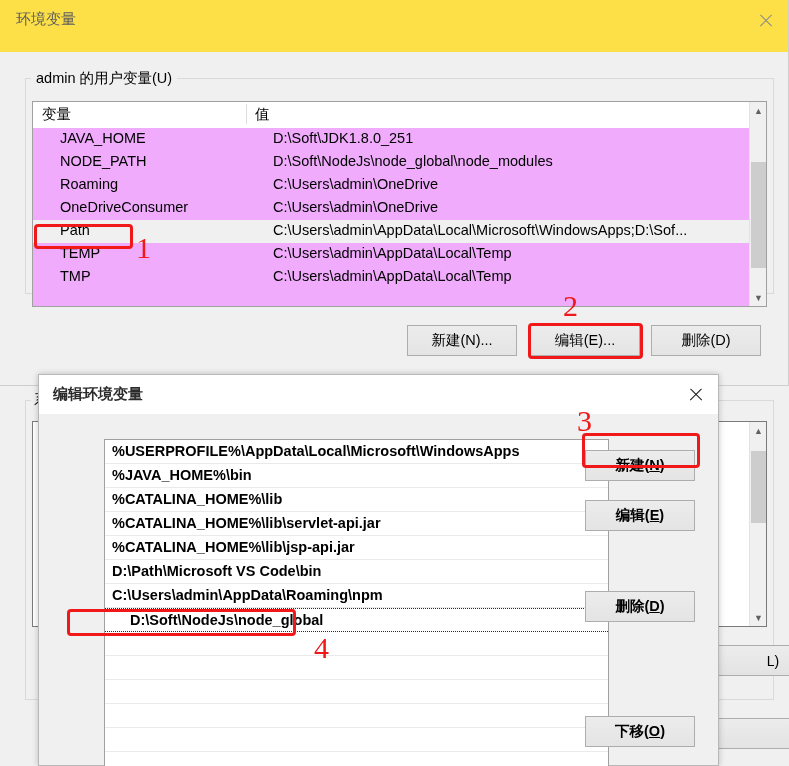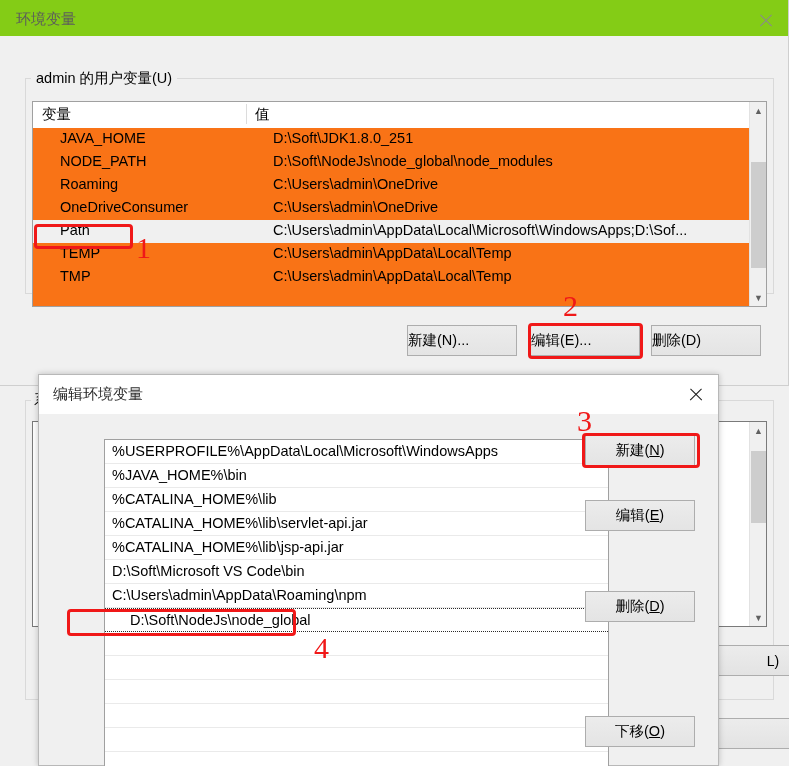--- a/index.html
+++ b/index.html
@@ -44,22 +44,22 @@
   }
 
   
   #dialog1 {
     position: absolute; left: 0; top: 0; width: 789px; height: 386px;
     background: #f0f0f0;
     border: 1px solid #cfcfcf;
     border-top: none; border-left: none;
   }
   #d1-titlebar {
-    position: absolute; left: 0; top: 0; right: 0; height: 36px;
-    background: #84cc16;
+    position: absolute; left: 0; top: 0; right: 0; height: 52px;
+    background: #fde047;
   }
   #d1-title {
     position: absolute; left: 16px; top: 10px;
     font-size: 15px; color: #5c5c5c;
     white-space: nowrap;
   }
   .close-btn {
     position: absolute;
     display: flex; align-items: center; justify-content: center;
     cursor: default;
@@ -78,21 +78,21 @@
     border: 1px solid #d9d9d9;
   }
   #d1-group-label {
     position: absolute; left: 31px; top: 69px;
     background: #f0f0f0; padding: 0 5px;
     font-size: 14.5px; color: #000; white-space: nowrap;
   }
 
   #d1-list {
     position: absolute; left: 32px; top: 101px; width: 735px; height: 206px;
-    background: #f97316;
+    background: #f0abfc;
     border: 1px solid #a0a0a0;
     overflow: hidden;
   }
   #d1-head {
     position: relative; height: 26px; width: 100%;
     background: #ffffff;
   }
   #d1-head .hcell {
     position: absolute; top: 3px;
     font-size: 14.5px; color: #000;
@@ -124,30 +124,31 @@
   .sb-thumb {
     position: absolute; left: 1px; width: 15px;
     background: #cdcdcd;
   }
 
   .d1-btn {
     position: absolute; top: 325px; width: 110px; height: 31px;
     background: linear-gradient(180deg,#ececec 0%, #e4e4e4 100%);
     border: 1px solid #adadad;
     font-size: 14.5px; color: #000;
-    display: flex; align-items: center; justify-content: flex-start;
+    display: flex; align-items: center; justify-content: center;
     white-space: nowrap; cursor: default;
   }
 
   
   #dialog2 {
     position: absolute; left: 38px; top: 374px; width: 681px; height: 392px;
     background: #f0f0f0;
     border: 1px solid #b8b8b8;
     box-shadow: 0 0 6px rgba(0,0,0,0.22);
+    font-weight: bold;
   }
   #d2-titlebar {
     position: absolute; left: 0; top: 0; right: 0; height: 39px;
     background: #ffffff;
   }
   #d2-title {
     position: absolute; left: 14px; top: 10px;
     font-size: 15px; color: #2b2b2b; white-space: nowrap;
   }
 
@@ -289,32 +290,32 @@
       <span class="close-x dark"></span>
     </div>
   </div>
 
   <div id="d2-list">
       <div class="d2-row">%USERPROFILE%\AppData\Local\Microsoft\WindowsApps</div>
       <div class="d2-row">%JAVA_HOME%\bin</div>
       <div class="d2-row">%CATALINA_HOME%\lib</div>
       <div class="d2-row">%CATALINA_HOME%\lib\servlet-api.jar</div>
       <div class="d2-row">%CATALINA_HOME%\lib\jsp-api.jar</div>
-      <div class="d2-row">D:\Soft\Microsoft VS Code\bin</div>
+      <div class="d2-row">D:\Path\Microsoft VS Code\bin</div>
       <div class="d2-row">C:\Users\admin\AppData\Roaming\npm</div>
       <div class="d2-row focus">D:\Soft\NodeJs\node_global</div>
       <div class="d2-row"></div>
       <div class="d2-row"></div>
       <div class="d2-row"></div>
       <div class="d2-row"></div>
       <div class="d2-row"></div>
       <div class="d2-row"></div>
     </div>
 
-  <div class="d2-btn" style="top:60px;text-align:right;">
+  <div class="d2-btn" style="top:75px;text-align:right;">
       <span>新建(<u>N</u>)</span>
     </div>
   <div class="d2-btn" style="top:125px;">
       <span>编辑(<u>E</u>)</span>
     </div>
   <div class="d2-btn" style="top:216px;">
       <span>删除(<u>D</u>)</span>
     </div>
   <div class="d2-btn" style="top:341px;">
       <span>下移(<u>O</u>)</span>

